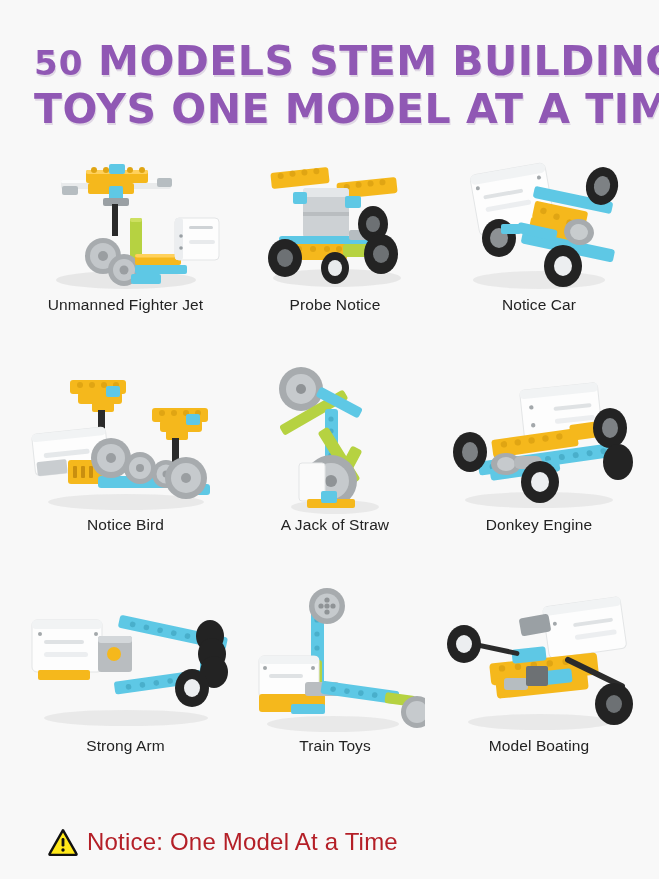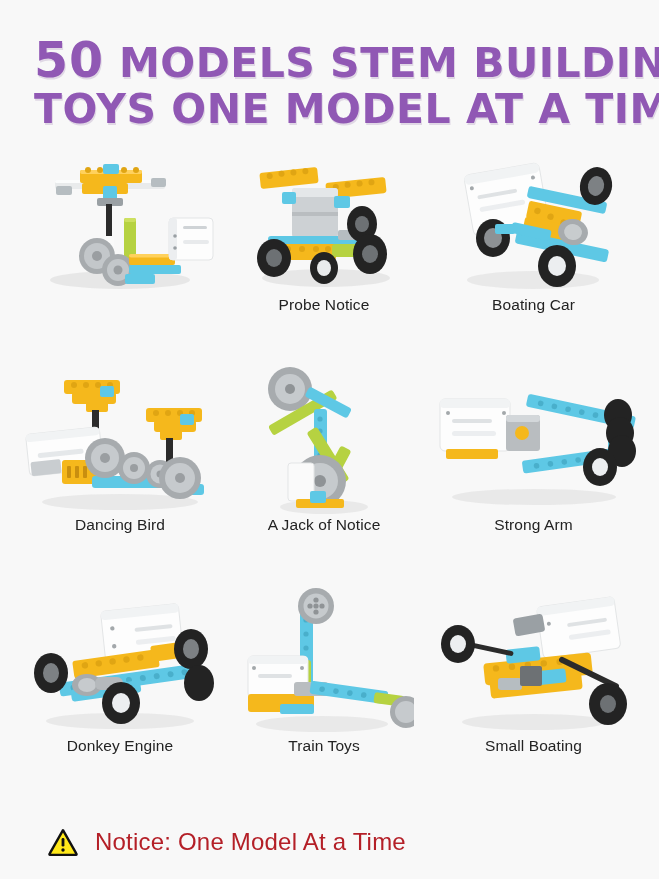--- a/index.html
+++ b/index.html
@@ -22,21 +22,21 @@
     font-weight:bold;
     font-size:41px;
     line-height:46px;
     letter-spacing:0.5px;
     color:#9058b4;
     text-transform:uppercase;
     text-shadow:1px 2px 0 rgba(150,120,170,.25);
     white-space:nowrap;
   }
   .headline .line2{font-size:41px;}
-  .headline .big{font-size:49px;letter-spacing:1px;}
+  .headline .big{font-size:34px;letter-spacing:1px;}
 
   
   .grid{
     flex:1;
     display:grid;
     grid-template-columns:repeat(3,1fr);
     grid-template-rows:repeat(3,1fr);
     padding:6px 18px 0 18px;
     box-sizing:border-box;
   }
@@ -57,21 +57,20 @@
     margin-top:2px;
     letter-spacing:.1px;
   }
 
   
   .notice{
     height:74px;
     display:flex;align-items:center;
     padding-left:48px;
     box-sizing:border-box;
-    gap:8px;
   }
   .warn-icon{width:30px;height:28px;flex:0 0 auto;margin-right:9px;}
   .notice-text{
     color:#b41f27;
     font-size:24px;
     letter-spacing:.2px;
   }
 </style>
 </head>
 <body>
@@ -132,20 +131,21 @@
           <rect x="100" y="130" width="30" height="10" rx="2" fill="#5ec8e5"></rect>
 
           <rect x="144" y="74" width="44" height="42" rx="4" fill="#fdfdfd" stroke="#e3e5e6"></rect>
           <rect x="144" y="74" width="8" height="42" rx="3" fill="#eceef0"></rect>
           <rect x="158" y="82" width="24" height="3" rx="1.5" fill="#cfd3d6"></rect>
           <rect x="158" y="96" width="26" height="4" rx="2" fill="#e8eaec"></rect>
           <circle cx="150" cy="92" r="1.8" fill="#9aa0a4"></circle>
           <circle cx="150" cy="104" r="1.8" fill="#9aa0a4"></circle>
         </svg>
       </div>
+      <div class="caption">Unmanned Fighter Jet</div>
     </div>
 
     <div class="cell">
       <div class="stage">
         <svg width="180" height="150" viewBox="0 0 180 150">
           <ellipse cx="92" cy="134" rx="64" ry="9" fill="#e2e2e2" opacity=".75"></ellipse>
 
           <rect x="26" y="26" width="58" height="16" rx="3" fill="#f5b81c" transform="rotate(-6 55 34)"></rect>
           <g fill="#e0a513" transform="rotate(-6 55 34)">
             <circle cx="36" cy="30" r="3"></circle>
@@ -226,21 +226,21 @@
 
           <ellipse cx="155" cy="42" rx="16" ry="19" fill="#232323" transform="rotate(12 155 42)"></ellipse>
           <ellipse cx="155" cy="42" rx="8" ry="10" fill="#7d8184" transform="rotate(12 155 42)"></ellipse>
           <ellipse cx="52" cy="94" rx="17" ry="19" fill="#232323"></ellipse>
           <ellipse cx="52" cy="94" rx="9" ry="10" fill="#8d9194"></ellipse>
           <ellipse cx="116" cy="122" rx="19" ry="21" fill="#232323"></ellipse>
           <ellipse cx="116" cy="122" rx="9" ry="10" fill="#eceef0"></ellipse>
           <rect x="54" y="80" width="20" height="10" rx="2" fill="#5ec8e5"></rect>
         </svg>
       </div>
-      <div class="caption">Boating Car</div>
+      <div class="caption">Notice Car</div>
     </div>
 
     <div class="cell">
       <div class="stage">
         <svg width="200" height="150" viewBox="0 0 200 150">
           <ellipse cx="100" cy="138" rx="78" ry="8" fill="#e2e2e2" opacity=".7"></ellipse>
 
           <rect x="44" y="16" width="56" height="14" rx="3" fill="#f5b81c"></rect>
           <g fill="#e0a513">
               <circle cx="54" cy="21" r="3"></circle>
@@ -291,21 +291,21 @@
               <circle cx="114" cy="104" r="4" fill="#9a9ea1"></circle>
             <circle cx="140" cy="110" r="14" fill="#a7abae"></circle>
               <circle cx="140" cy="110" r="9.5" fill="#c6cacd"></circle>
               <circle cx="140" cy="110" r="3.5" fill="#9a9ea1"></circle>
             <circle cx="160" cy="114" r="21" fill="#a7abae"></circle>
               <circle cx="160" cy="114" r="15" fill="#c6cacd"></circle>
               <circle cx="160" cy="114" r="5" fill="#9a9ea1"></circle>
           </g>
         </svg>
       </div>
-      <div class="caption">Dancing Bird</div>
+      <div class="caption">Notice Bird</div>
     </div>
 
     <div class="cell">
       <div class="stage">
         <svg width="160" height="152" viewBox="0 0 160 152">
           <ellipse cx="80" cy="144" rx="44" ry="7" fill="#e2e2e2" opacity=".7"></ellipse>
 
           <circle cx="46" cy="26" r="22" fill="#a7abae"></circle>
           <circle cx="46" cy="26" r="15" fill="#c6cacd"></circle>
           <circle cx="46" cy="26" r="5" fill="#8f9396"></circle>
@@ -329,70 +329,21 @@
           <circle cx="76" cy="118" r="26" fill="#a7abae"></circle>
           <circle cx="76" cy="118" r="18" fill="#c6cacd"></circle>
           <circle cx="76" cy="118" r="6" fill="#8f9396"></circle>
 
           <rect x="44" y="100" width="26" height="38" rx="3" fill="#fafafa" stroke="#e3e5e6"></rect>
 
           <rect x="52" y="136" width="48" height="9" rx="2" fill="#f5b81c"></rect>
           <rect x="66" y="128" width="16" height="12" rx="2" fill="#5ec8e5"></rect>
         </svg>
       </div>
-      <div class="caption">A Jack of Notice</div>
-    </div>
-
-    <div class="cell">
-      <div class="stage">
-        <svg width="215" height="140" viewBox="0 0 215 140">
-          <ellipse cx="108" cy="128" rx="82" ry="8" fill="#e2e2e2" opacity=".7"></ellipse>
-
-          <rect x="14" y="30" width="70" height="52" rx="5" fill="#fdfdfd" stroke="#e3e5e6"></rect>
-          <rect x="14" y="30" width="70" height="9" rx="4" fill="#f1f3f4"></rect>
-          <rect x="26" y="50" width="40" height="4" rx="2" fill="#dfe2e4"></rect>
-          <rect x="26" y="62" width="44" height="5" rx="2.5" fill="#eceef0"></rect>
-          <circle cx="22" cy="44" r="2" fill="#a3a8ab"></circle>
-          <circle cx="78" cy="44" r="2" fill="#a3a8ab"></circle>
-          <rect x="20" y="80" width="52" height="10" rx="2" fill="#f5b81c"></rect>
-
-          <rect x="80" y="46" width="34" height="36" rx="3" fill="#b9bdc0"></rect>
-          <rect x="80" y="46" width="34" height="7" rx="3" fill="#d3d7da"></rect>
-          <circle cx="96" cy="64" r="7" fill="#f5b81c"></circle>
-
-          <rect x="100" y="36" width="110" height="13" rx="3" fill="#5ec8e5" transform="rotate(12 155 42)"></rect>
-          <g fill="#49afcb" transform="rotate(12 155 42)">
-            <circle cx="114" cy="43" r="2.8"></circle>
-              <circle cx="128" cy="43" r="2.8"></circle>
-              <circle cx="142" cy="43" r="2.8"></circle>
-            <circle cx="156" cy="43" r="2.8"></circle>
-              <circle cx="170" cy="43" r="2.8"></circle>
-              <circle cx="184" cy="43" r="2.8"></circle>
-              <circle cx="198" cy="43" r="2.8"></circle>
-          </g>
-          <rect x="96" y="84" width="112" height="13" rx="3" fill="#5ec8e5" transform="rotate(-8 152 90)"></rect>
-          <g fill="#49afcb" transform="rotate(-8 152 90)">
-            <circle cx="110" cy="91" r="2.8"></circle>
-              <circle cx="124" cy="91" r="2.8"></circle>
-              <circle cx="138" cy="91" r="2.8"></circle>
-            <circle cx="152" cy="91" r="2.8"></circle>
-              <circle cx="166" cy="91" r="2.8"></circle>
-              <circle cx="180" cy="91" r="2.8"></circle>
-              <circle cx="194" cy="91" r="2.8"></circle>
-          </g>
-          <rect x="182" y="46" width="13" height="48" rx="3" fill="#5ec8e5"></rect>
-
-          <ellipse cx="192" cy="46" rx="14" ry="16" fill="#232323"></ellipse>
-          <ellipse cx="194" cy="64" rx="14" ry="16" fill="#232323"></ellipse>
-          <ellipse cx="196" cy="82" rx="14" ry="16" fill="#232323"></ellipse>
-          <ellipse cx="174" cy="98" rx="17" ry="19" fill="#232323"></ellipse>
-          <ellipse cx="174" cy="98" rx="8" ry="9" fill="#eceef0"></ellipse>
-        </svg>
-      </div>
-      <div class="caption">Strong Arm</div>
+      <div class="caption">A Jack of Straw</div>
     </div>
 
     <div class="cell">
       <div class="stage">
         <svg width="190" height="150" viewBox="0 0 190 150">
           <ellipse cx="95" cy="136" rx="74" ry="8" fill="#e2e2e2" opacity=".7"></ellipse>
 
           <g transform="rotate(-6 120 48)">
             <rect x="78" y="22" width="78" height="54" rx="5" fill="#fdfdfd" stroke="#e3e5e6"></rect>
             <rect x="78" y="22" width="78" height="9" rx="4" fill="#f1f3f4"></rect>
@@ -437,20 +388,69 @@
           <ellipse cx="96" cy="118" rx="19" ry="21" fill="#232323"></ellipse>
             <ellipse cx="96" cy="118" rx="9" ry="10" fill="#eceef0"></ellipse>
           <ellipse cx="174" cy="98" rx="15" ry="18" fill="#232323"></ellipse>
         </svg>
       </div>
       <div class="caption">Donkey Engine</div>
     </div>
 
     <div class="cell">
       <div class="stage">
+        <svg width="215" height="140" viewBox="0 0 215 140">
+          <ellipse cx="108" cy="128" rx="82" ry="8" fill="#e2e2e2" opacity=".7"></ellipse>
+
+          <rect x="14" y="30" width="70" height="52" rx="5" fill="#fdfdfd" stroke="#e3e5e6"></rect>
+          <rect x="14" y="30" width="70" height="9" rx="4" fill="#f1f3f4"></rect>
+          <rect x="26" y="50" width="40" height="4" rx="2" fill="#dfe2e4"></rect>
+          <rect x="26" y="62" width="44" height="5" rx="2.5" fill="#eceef0"></rect>
+          <circle cx="22" cy="44" r="2" fill="#a3a8ab"></circle>
+          <circle cx="78" cy="44" r="2" fill="#a3a8ab"></circle>
+          <rect x="20" y="80" width="52" height="10" rx="2" fill="#f5b81c"></rect>
+
+          <rect x="80" y="46" width="34" height="36" rx="3" fill="#b9bdc0"></rect>
+          <rect x="80" y="46" width="34" height="7" rx="3" fill="#d3d7da"></rect>
+          <circle cx="96" cy="64" r="7" fill="#f5b81c"></circle>
+
+          <rect x="100" y="36" width="110" height="13" rx="3" fill="#5ec8e5" transform="rotate(12 155 42)"></rect>
+          <g fill="#49afcb" transform="rotate(12 155 42)">
+            <circle cx="114" cy="43" r="2.8"></circle>
+              <circle cx="128" cy="43" r="2.8"></circle>
+              <circle cx="142" cy="43" r="2.8"></circle>
+            <circle cx="156" cy="43" r="2.8"></circle>
+              <circle cx="170" cy="43" r="2.8"></circle>
+              <circle cx="184" cy="43" r="2.8"></circle>
+              <circle cx="198" cy="43" r="2.8"></circle>
+          </g>
+          <rect x="96" y="84" width="112" height="13" rx="3" fill="#5ec8e5" transform="rotate(-8 152 90)"></rect>
+          <g fill="#49afcb" transform="rotate(-8 152 90)">
+            <circle cx="110" cy="91" r="2.8"></circle>
+              <circle cx="124" cy="91" r="2.8"></circle>
+              <circle cx="138" cy="91" r="2.8"></circle>
+            <circle cx="152" cy="91" r="2.8"></circle>
+              <circle cx="166" cy="91" r="2.8"></circle>
+              <circle cx="180" cy="91" r="2.8"></circle>
+              <circle cx="194" cy="91" r="2.8"></circle>
+          </g>
+          <rect x="182" y="46" width="13" height="48" rx="3" fill="#5ec8e5"></rect>
+
+          <ellipse cx="192" cy="46" rx="14" ry="16" fill="#232323"></ellipse>
+          <ellipse cx="194" cy="64" rx="14" ry="16" fill="#232323"></ellipse>
+          <ellipse cx="196" cy="82" rx="14" ry="16" fill="#232323"></ellipse>
+          <ellipse cx="174" cy="98" rx="17" ry="19" fill="#232323"></ellipse>
+          <ellipse cx="174" cy="98" rx="8" ry="9" fill="#eceef0"></ellipse>
+        </svg>
+      </div>
+      <div class="caption">Strong Arm</div>
+    </div>
+
+    <div class="cell">
+      <div class="stage">
         <svg width="180" height="148" viewBox="0 0 180 148">
           <ellipse cx="88" cy="138" rx="66" ry="8" fill="#e2e2e2" opacity=".7"></ellipse>
 
           <rect x="66" y="24" width="13" height="80" rx="3" fill="#5ec8e5"></rect>
           <g fill="#49afcb">
               <circle cx="72" cy="34" r="2.6"></circle>
               <circle cx="72" cy="48" r="2.6"></circle>
               <circle cx="72" cy="62" r="2.6"></circle>
               <circle cx="72" cy="76" r="2.6"></circle>
               <circle cx="72" cy="90" r="2.6"></circle>
@@ -526,21 +526,21 @@
 
           <rect x="26" y="60" width="52" height="5" rx="2.5" fill="#2b2b2b" transform="rotate(12 52 62)"></rect>
           <ellipse cx="22" cy="58" rx="17" ry="19" fill="#232323"></ellipse>
           <ellipse cx="22" cy="58" rx="8" ry="9" fill="#eceef0"></ellipse>
 
           <rect x="120" y="84" width="66" height="6" rx="3" fill="#2b2b2b" transform="rotate(26 153 87)"></rect>
           <ellipse cx="172" cy="118" rx="19" ry="21" fill="#232323"></ellipse>
           <ellipse cx="172" cy="118" rx="8" ry="9" fill="#6d7174"></ellipse>
         </svg>
       </div>
-      <div class="caption">Small Boating</div>
+      <div class="caption">Model Boating</div>
     </div>
 
   </div>
 
   <div class="notice">
     <svg class="warn-icon" viewBox="0 0 30 28">
       <path d="M15 2.2 L28.2 25.4 Q29.2 26.9 27.3 26.9 L2.7 26.9 Q0.8 26.9 1.8 25.4 Z" fill="#ffe81a" stroke="#111111" stroke-width="2.4" stroke-linejoin="round"></path>
       <rect x="13.6" y="10" width="2.8" height="8.6" rx="1.3" fill="#111111"></rect>
       <circle cx="15" cy="22" r="1.7" fill="#111111"></circle>
     </svg>

